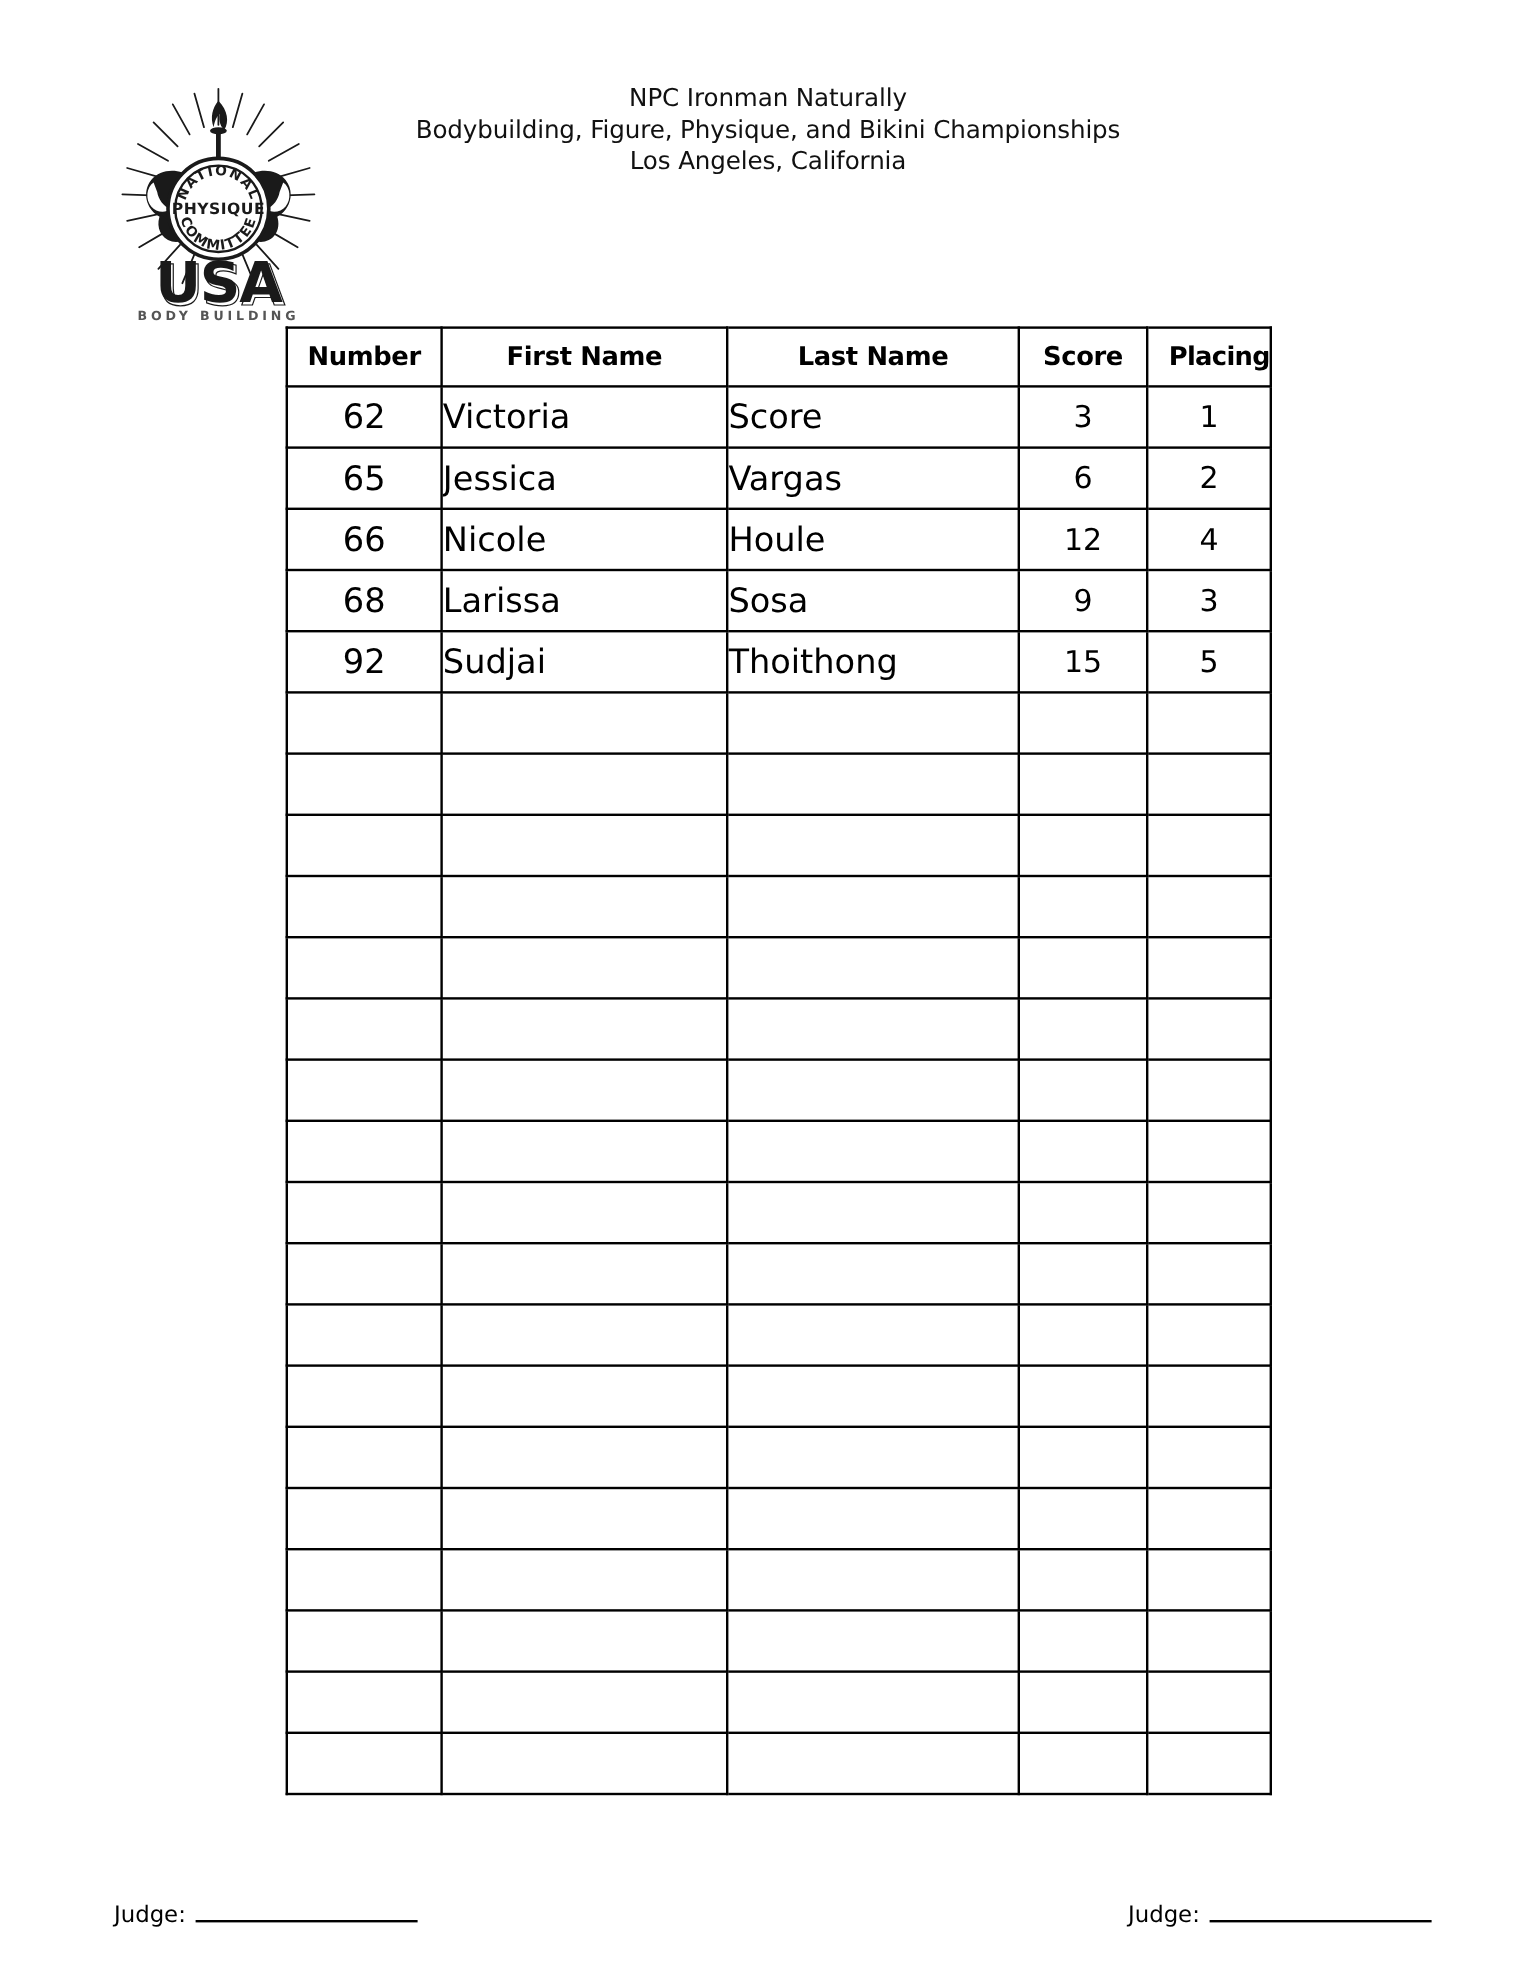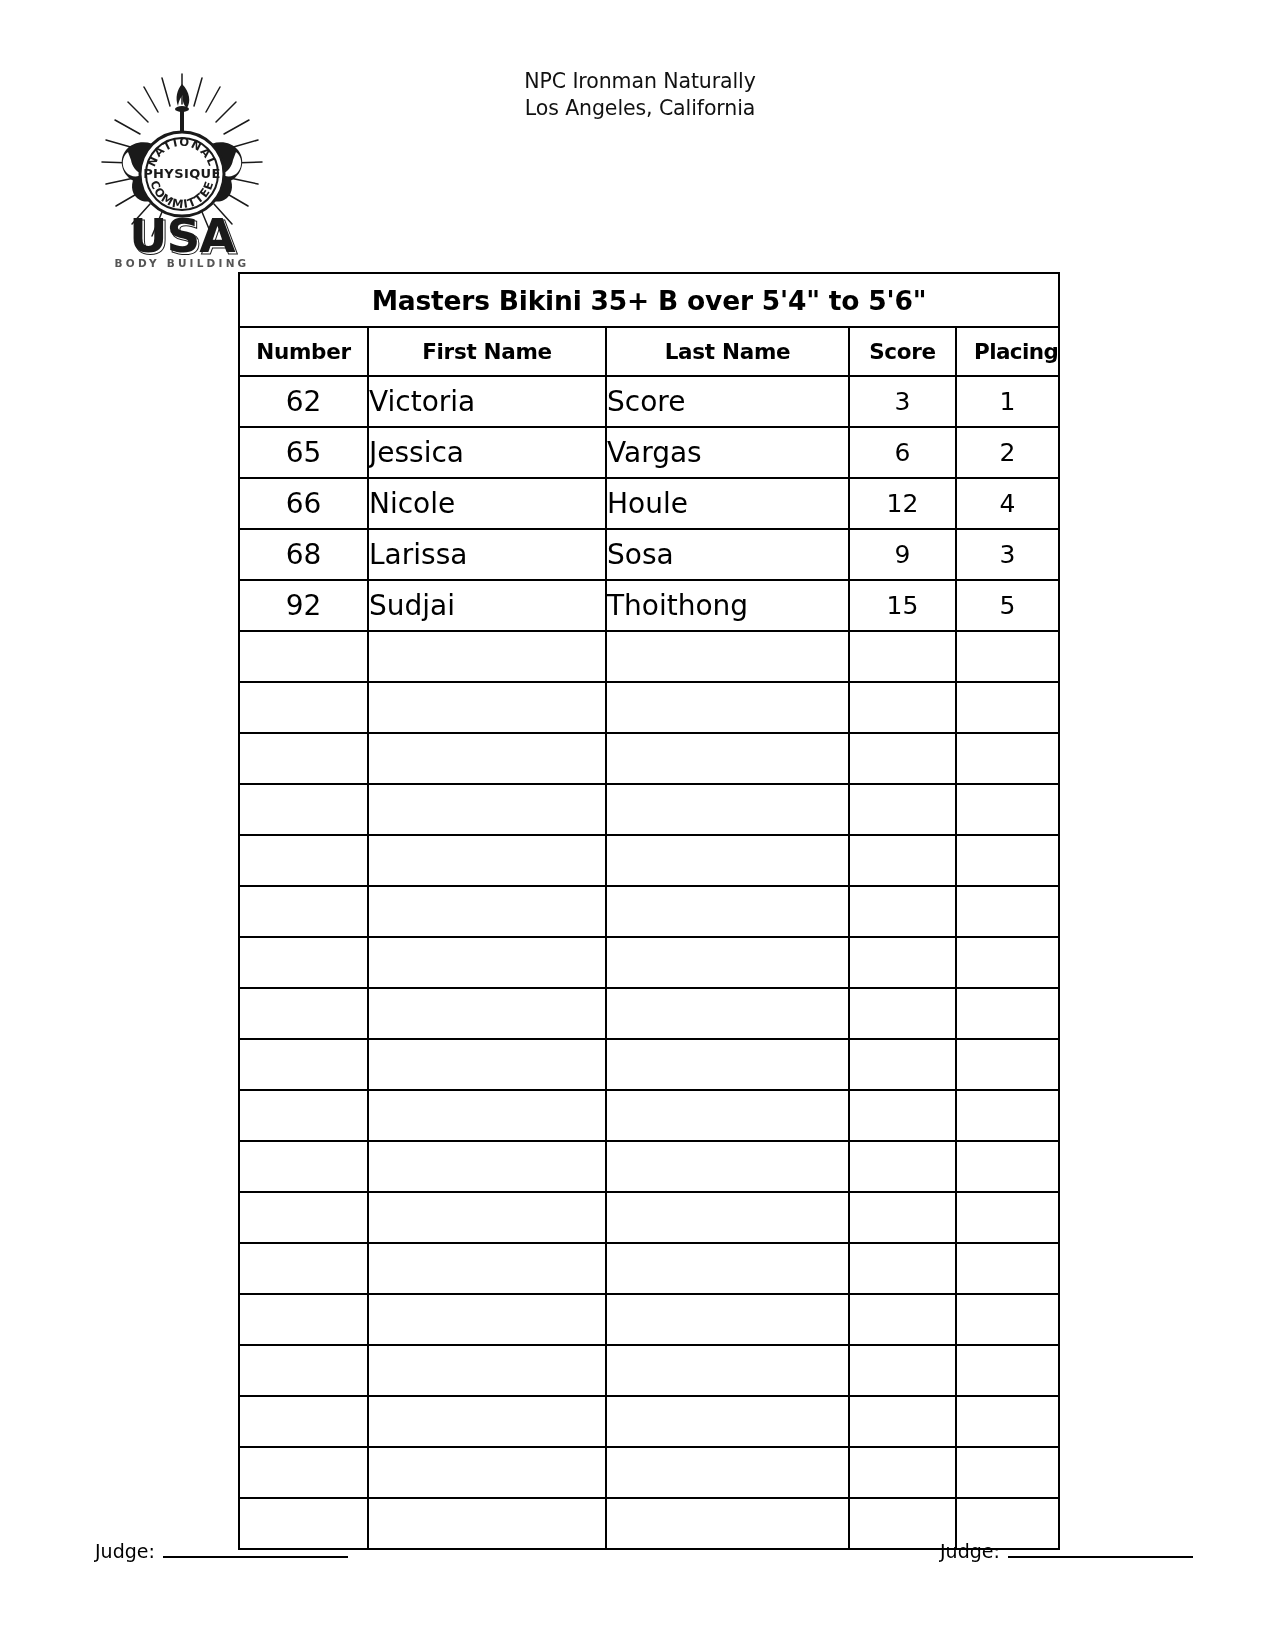--- a/index.html
+++ b/index.html
@@ -117,21 +117,21 @@
     font-size: 25px;
     font-family: "DejaVu Sans", sans-serif;
   }
 
   .empty-row td { height: 49px; }
 
   
   .footer {
     position: absolute;
     left: 0;
-    top: 1540px;
+    top: 1584px;
     width: 1275px;
     height: 50px;
   }
   .judge-left {
     position: absolute;
     left: 95px;
     top: 0;
     display: flex;
     align-items: baseline;
     font-size: 19px;
@@ -239,37 +239,35 @@
 
         <text x="102" y="198" text-anchor="middle" font-family="'DejaVu Sans', sans-serif" font-size="47" font-weight="bold" fill="none" stroke="#1a1a1a" stroke-width="1" letter-spacing="-1">USA</text>
 
         <text x="100" y="211" text-anchor="middle" font-family="'DejaVu Sans', sans-serif" font-size="10.5" font-weight="bold" fill="#555555" letter-spacing="3.2">BODY BUILDING</text>
       </g>
     </svg>
   </div>
 
   <div class="title-block">
     <div>NPC Ironman Naturally</div>
+    <div>Bodybuilding, Figure, Physique, and Bikini Championships</div>
     <div>Los Angeles, California</div>
   </div>
 </div>
 
 <table class="score-table">
   <colgroup>
     <col class="col-number">
     <col class="col-first">
     <col class="col-last">
     <col class="col-score">
     <col class="col-placing">
   </colgroup>
   <tbody>
     <tr>
-      <td class="title-cell" colspan="5">Masters Bikini 35+ B over 5'4" to 5'6"</td>
-    </tr>
-    <tr>
       <td class="hdr-cell">Number</td>
       <td class="hdr-cell">First Name</td>
       <td class="hdr-cell">Last Name</td>
       <td class="hdr-cell">Score</td>
       <td class="hdr-cell tight">Placing</td>
     </tr>
 
     <tr class="data-row">
       <td class="cell-num">62</td>
       <td class="cell-text">Victoria</td>

